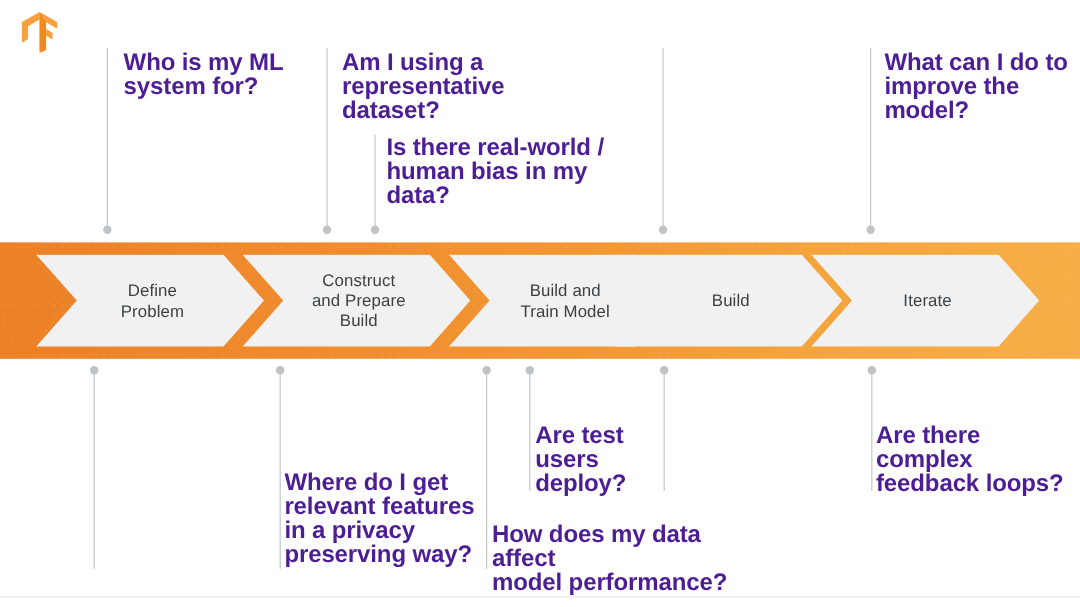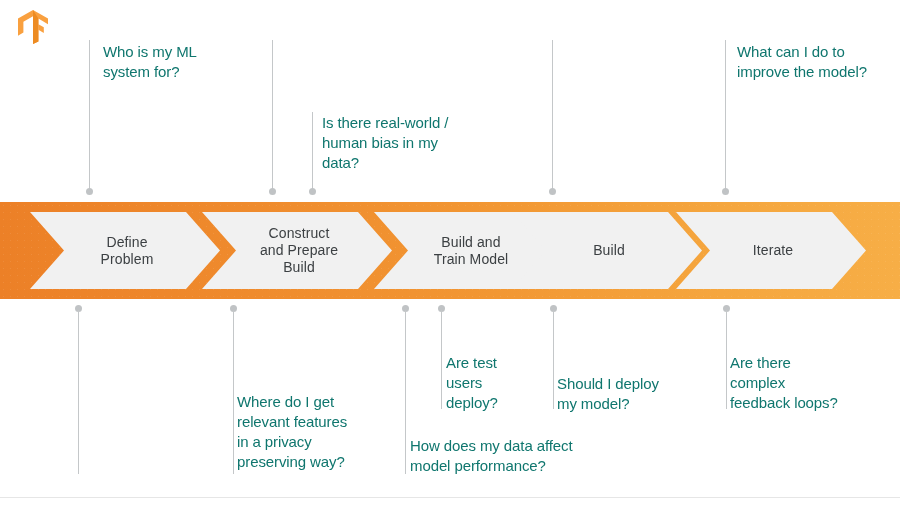--- a/index.html
+++ b/index.html
@@ -96,24 +96,24 @@
     position: absolute;
     width: 7px;
     height: 7px;
     border-radius: 50%;
     background: #c0c3c5;
   }
 
   
   .qlabel {
     position: absolute;
-    font-size: 15px;
+    font-size: 20px;
     line-height: 20px;
-    font-weight: 400;
-    color: #0f766e;
+    font-weight: 700;
+    color: #4c1d95;
     letter-spacing: -0.1px;
     white-space: pre-line;
   }
 </style>
 </head>
 <body>
 
 <div id="slide">
 
   <svg class="tf-logo" viewBox="0 0 30 34" aria-hidden="true">
@@ -134,20 +134,22 @@
   <div class="dot" style="left:309px; top:188px;"></div>
 
   <div class="conn" style="left:552px; top:40px; height:150px;"></div>
   <div class="dot" style="left:549px; top:188px;"></div>
 
   <div class="conn" style="left:725px; top:40px; height:150px;"></div>
   <div class="dot" style="left:722px; top:188px;"></div>
 
   <div class="qlabel" style="left:103px; top:42px;  width:170px;">Who is my ML
 system for?</div>
+  <div class="qlabel" style="left:285px; top:42px;  width:215px;">Am I using a
+representative dataset?</div>
   <div class="qlabel" style="left:322px; top:113px; width:185px;">Is there real-world /
 human bias in my
 data?</div>
   <div class="qlabel" style="left:737px; top:42px;  width:180px;">What can I do to
 improve the model?</div>
 
   <div class="band">
     <div class="band-dots"></div>
   </div>
 
@@ -193,20 +195,18 @@
 
   <div class="qlabel" style="left:237px; top:392px; width:165px;">Where do I get
 relevant features
 in a privacy
 preserving way?</div>
   <div class="qlabel" style="left:446px; top:353px; width:105px;">Are test
 users
 deploy?</div>
   <div class="qlabel" style="left:410px; top:436px; width:230px;">How does my data affect
 model performance?</div>
-  <div class="qlabel" style="left:557px; top:374px; width:165px;">Should I deploy
-my model?</div>
   <div class="qlabel" style="left:730px; top:353px; width:170px;">Are there
 complex
 feedback loops?</div>
 
   <div class="bottom-rule"></div>
 </div>
 
 </body></html>

